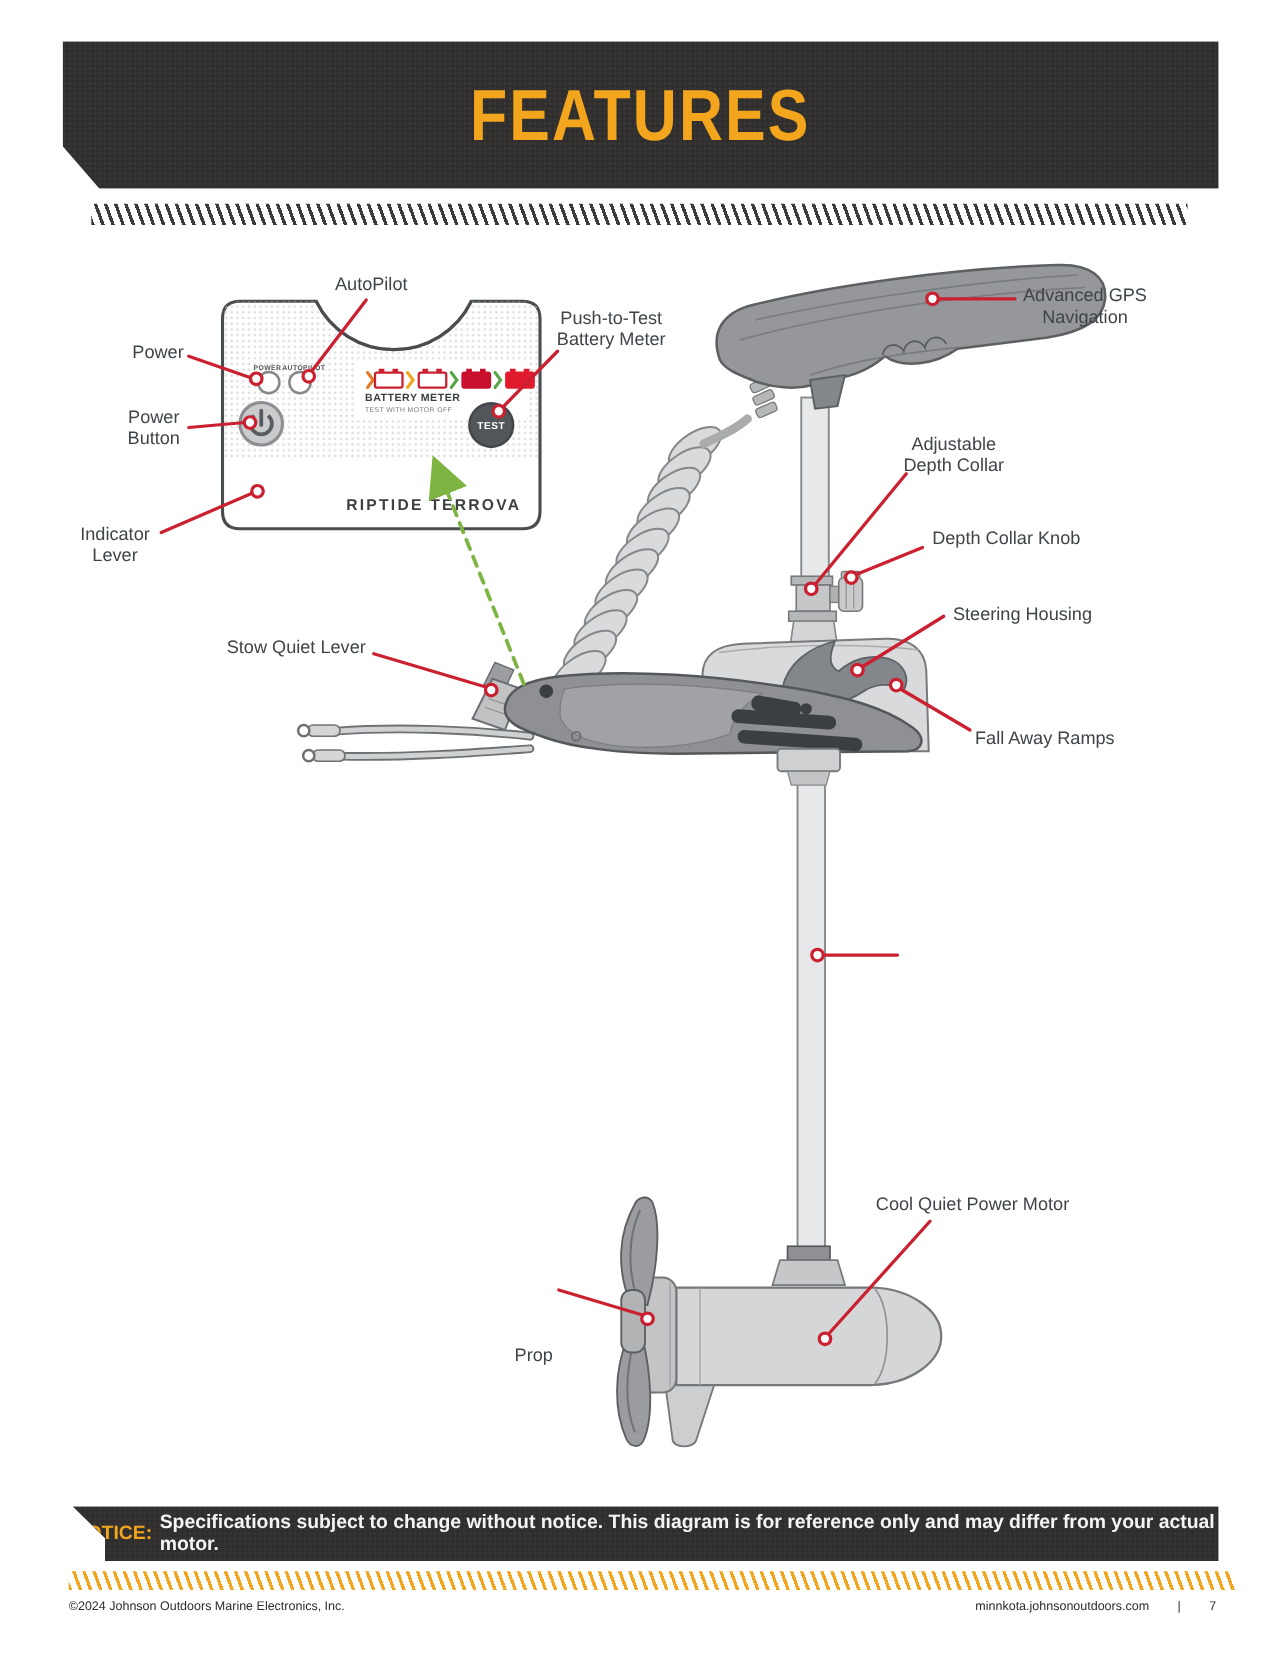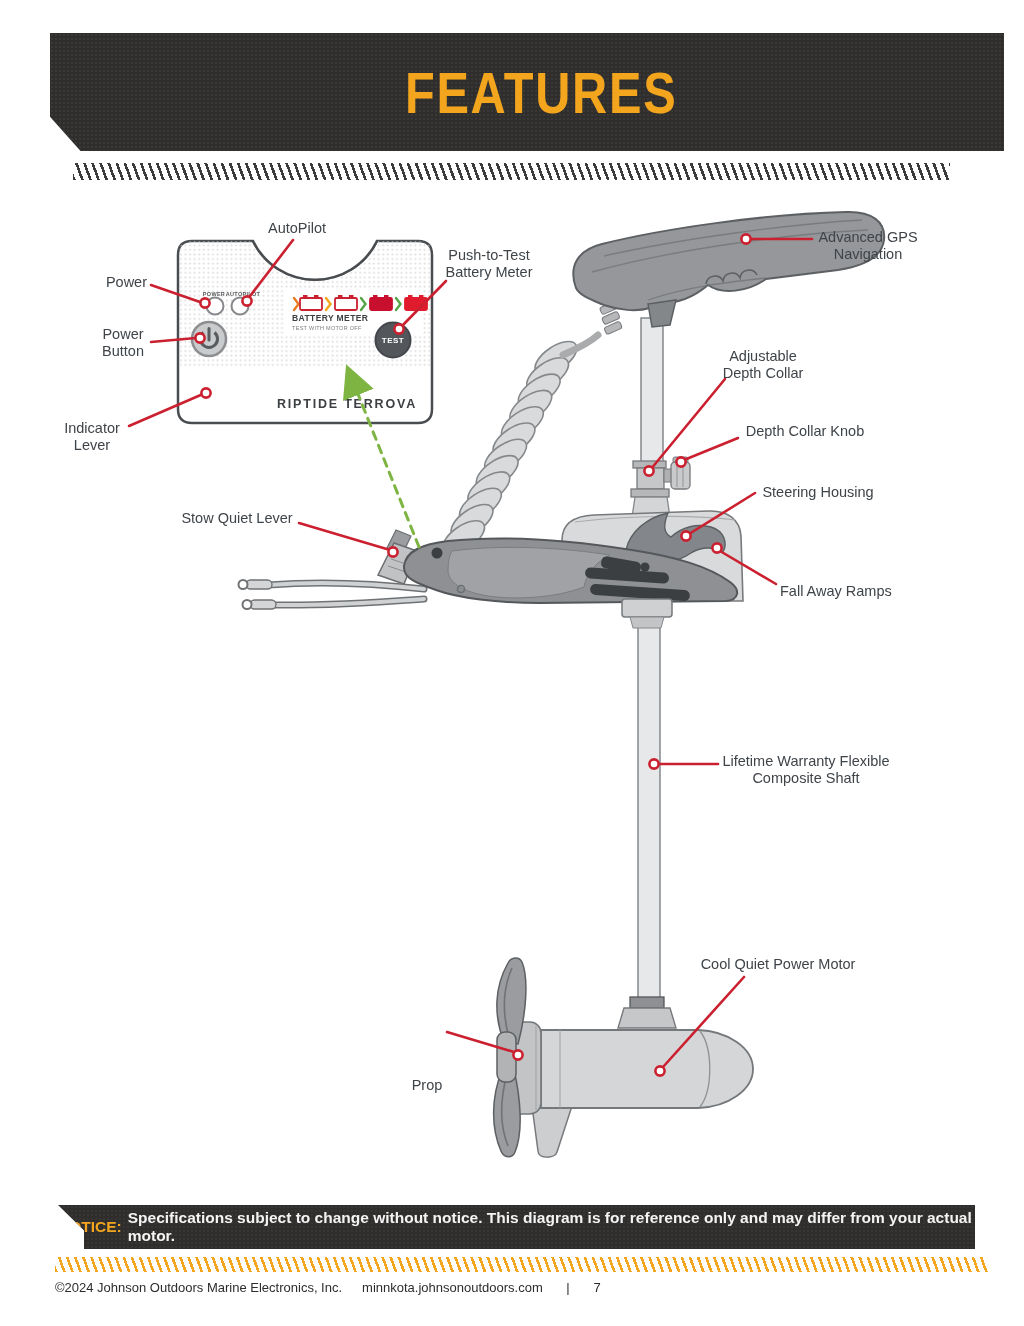--- a/index.html
+++ b/index.html
@@ -2,41 +2,41 @@
 <html><head>
 <meta charset="utf-8">
 <style>
   html,body{margin:0;padding:0;background:#ffffff;}
   .page{position:relative;width:1024px;height:1326px;background:#fff;overflow:hidden;
         font-family:"Liberation Sans",sans-serif;}
   .banner{position:absolute;left:50px;top:33px;width:925px;height:118px;background:#302e2d;
           background-image:radial-gradient(rgba(255,255,255,.05) 1px,transparent 1.3px);
           background-size:4px 4px;
           clip-path:polygon(0 0,100% 0,100% 100%,3.2% 100%,0 71%);
-          display:flex;align-items:center;justify-content:center;padding-left:29px;}
+          display:flex;align-items:center;justify-content:center;}
   .banner h1{margin:0;font-size:58px;font-weight:700;color:#F2A51D;letter-spacing:2px;
              transform:scaleX(.84);}
   .hatch-top{position:absolute;left:73px;top:163px;width:877px;height:17px;
              background:repeating-linear-gradient(70deg,#3b3b3b 0 2.6px,transparent 2.6px 7.6px);}
   .diagram{position:absolute;left:0;top:0;width:1024px;height:1326px;}
   .diagram svg{position:absolute;left:0;top:0;}
   .lbl{position:absolute;font-size:14.5px;line-height:1.17;color:#3f4449;white-space:pre-line;}
   .lbl.c{transform:translateX(-50%);text-align:center;}
   .lbl.r{text-align:right;}
   .notice{position:absolute;left:58px;top:1205px;width:917px;height:44px;background:#302e2d;
           background-image:radial-gradient(rgba(255,255,255,.04) 1px,transparent 1.3px);
           background-size:4px 4px;
           clip-path:polygon(0 0,100% 0,100% 100%,26px 100%,26px 58%,0 0);
           display:flex;align-items:center;justify-content:center;font-size:15.5px;}
   .notice-label{color:#F2A51D;font-weight:700;margin-right:6px;}
   .notice-text{color:#f4f4f4;font-weight:bold;}
   .hatch-bottom{position:absolute;left:55px;top:1257px;width:933px;height:15px;
           background:repeating-linear-gradient(70deg,#F2A51D 0 2.6px,transparent 2.6px 7.6px);}
   footer{position:absolute;left:55px;top:1280px;width:918px;display:flex;
-         justify-content:flex-start;font-size:13px;color:#2c2c2c;}
+         justify-content:space-between;font-size:10px;color:#2c2c2c;}
   .footer-right span{margin-left:20px;}
   svg text{font-family:"Liberation Sans",sans-serif;}
 </style>
 </head>
 <body>
 
 <div class="page">
 
   <header class="banner">
     <h1>FEATURES</h1>
@@ -265,22 +265,20 @@
     <div class="lbl c" style="left:489px;top:247px">Push-to-Test
 Battery Meter</div>
     <div class="lbl c" style="left:868px;top:229px">Advanced GPS
 Navigation</div>
     <div class="lbl c" style="left:763px;top:348px">Adjustable
 Depth Collar</div>
     <div class="lbl c" style="left:805px;top:423px">Depth Collar Knob</div>
     <div class="lbl c" style="left:818px;top:484px">Steering Housing</div>
     <div class="lbl" style="left:780px;top:583px">Fall Away Ramps</div>
     <div class="lbl c" style="left:237px;top:510px">Stow Quiet Lever</div>
-    <div class="lbl c" style="left:806px;top:753px">Lifetime Warranty Flexible
-Composite Shaft</div>
     <div class="lbl c" style="left:778px;top:956px">Cool Quiet Power Motor</div>
     <div class="lbl c" style="left:427px;top:1077px">Prop</div>
   </div>
 
   <div class="notice">
     <span class="notice-label">NOTICE:</span>
     <span class="notice-text">Specifications subject to change without notice. This diagram is for reference only and may differ from your actual motor.</span>
   </div>
 
   <div class="hatch-bottom"></div>

